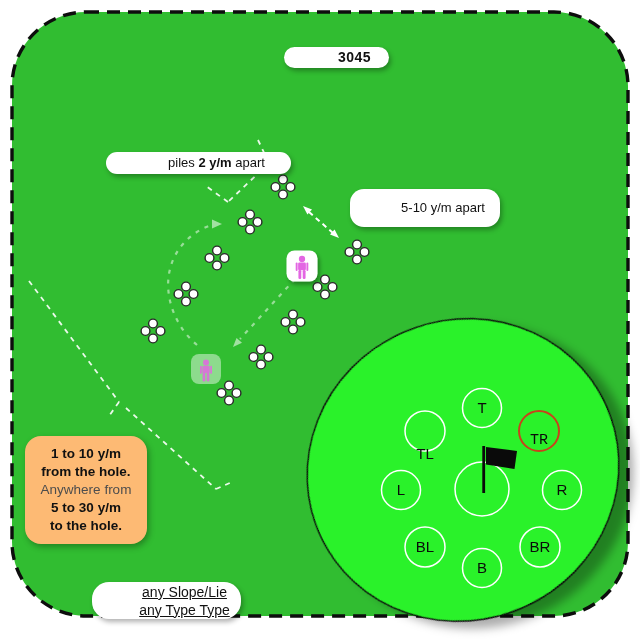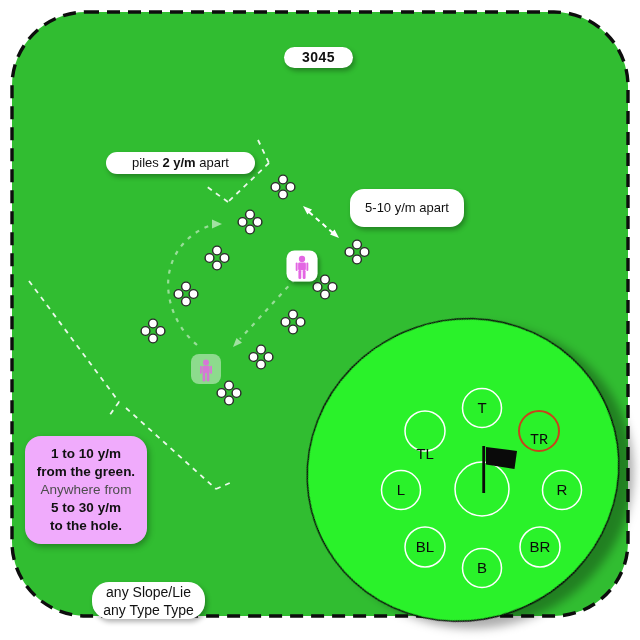--- a/index.html
+++ b/index.html
@@ -8,37 +8,38 @@
     font-family:"Liberation Sans","DejaVu Sans",sans-serif;
     -webkit-font-smoothing:antialiased;
   }
   .stage svg{position:absolute;left:0;top:0;}
   .pill{
     position:absolute;background:#fff;border-radius:14px;
     display:flex;align-items:center;justify-content:center;
     color:#111;font-size:13px;line-height:1.15;
     box-shadow:2px 3px 5px rgba(0,0,0,.30);
     white-space:nowrap;
+    padding-left:36px;
   }
   .pill .b{font-weight:bold;}
   .badge{font-weight:bold;font-size:14px;letter-spacing:.5px;}
   .infobox{
-    position:absolute;background:#f0abfc;border-radius:16px;
+    position:absolute;background:#fdba74;border-radius:16px;
     box-shadow:2px 3px 6px rgba(0,0,0,.30);
     text-align:center;color:#111;font-size:13.5px;line-height:18px;
     padding:9px 6px;font-weight:bold;
   }
   .infobox .gray{font-weight:normal;color:#4d4d4d;}
   .pos-label{
     position:absolute;width:44px;text-align:center;
     color:#0b0b0b;font-size:15px;line-height:20px;
   }
   .cond{
     font-size:14px;line-height:18px;text-align:center;
-    flex-direction:column;border-radius:17px;
+    flex-direction:column;border-radius:17px;text-decoration:underline;
   }
 </style>
 </head>
 <body>
 
 <div class="stage">
 
   <svg width="640" height="640" viewBox="0 0 640 640">
     <defs>
       <filter id="eshadow" x="-30%" y="-30%" width="170%" height="170%">
@@ -136,21 +137,21 @@
   <div class="pill badge" style="left:284px;top:47px;width:69px;height:21px;">3045</div>
 
   <div class="pill" style="left:106px;top:152px;width:149px;height:22px;">
     <span>piles</span>&nbsp;<span class="b">2 y/m</span>&nbsp;<span>apart</span>
   </div>
 
   <div class="pill" style="left:350px;top:189px;width:114px;height:38px;">5-10 y/m apart</div>
 
   <div class="infobox" style="left:25px;top:436px;width:110px;">
     <div>1 to 10 y/m</div>
-    <div>from the green.</div>
+    <div>from the hole.</div>
     <div class="gray">Anywhere from</div>
     <div>5 to 30 y/m</div>
     <div>to the hole.</div>
   </div>
 
   <div class="pill cond" style="left:92px;top:582px;width:113px;height:37px;">
     <div>any Slope/Lie</div>
     <div>any Type Type</div>
   </div>
 

